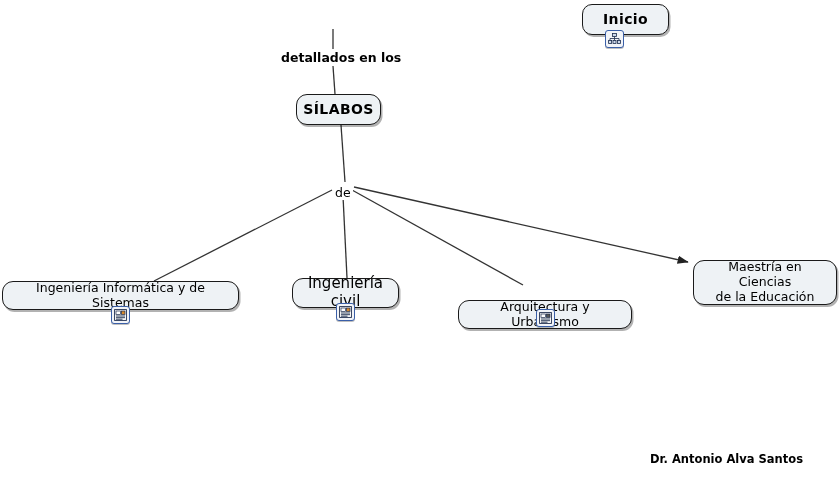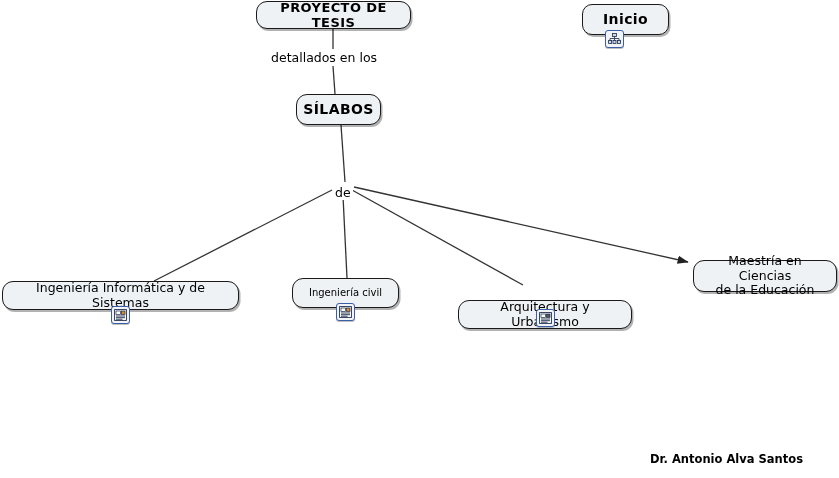--- a/index.html
+++ b/index.html
@@ -62,41 +62,40 @@
   #node-silabos {
     left: 296px; top: 94px; width: 85px; height: 31px;
     font-size: 14px;
   }
   #node-informatica {
     left: 2px; top: 281px; width: 237px; height: 29px;
     font-size: 12.5px;
   }
   #node-civil {
     left: 292px; top: 278px; width: 107px; height: 30px;
-    font-size: 10px;
-    text-align: right;
+    font-size: 15px;
   }
   #node-arquitectura {
     left: 458px; top: 300px; width: 174px; height: 29px;
     font-size: 12.5px;
   }
   #node-maestria {
-    left: 693px; top: 260px; width: 144px; height: 32px;
+    left: 693px; top: 260px; width: 144px; height: 45px;
     font-size: 12.5px;
   }
   
   .edge-label {
     position: absolute;
     font-size: 12.5px;
     color: #000000;
     background: #ffffff;
     padding: 0 2px;
     white-space: nowrap;
   }
-  #label-detallados { left: 269px; top: 50px; }
+  #label-detallados { left: 279px; top: 50px; font-weight: bold; }
   #label-de { left: 333px; top: 185px; }
   
   .node-icon {
     position: absolute;
     width: 19px;
     height: 18px;
     box-sizing: border-box;
     border: 1.5px solid #3a5fa8;
     border-radius: 3px;
     background: #f2f4f8;
@@ -138,23 +137,20 @@
     <line x1="333" y1="66" x2="335" y2="94" stroke="#333333" stroke-width="1.3"></line>
 
     <line x1="341" y1="125" x2="345" y2="182" stroke="#333333" stroke-width="1.3"></line>
 
     <line x1="332" y1="190" x2="154" y2="281" stroke="#333333" stroke-width="1.3"></line>
     <line x1="343" y1="196" x2="347" y2="278" stroke="#333333" stroke-width="1.3"></line>
     <line x1="352" y1="190" x2="523" y2="285" stroke="#333333" stroke-width="1.3"></line>
     <line x1="354" y1="187" x2="688" y2="262" stroke="#333333" stroke-width="1.3" marker-end="url(#arrow)"></line>
   </svg>
 
-  <div class="node bold" id="node-proyecto">
-    <span class="node-label">PROYECTO DE TESIS</span>
-  </div>
 
   <div class="node bold" id="node-inicio">
     <span class="node-label">Inicio</span>
   </div>
 
   <div class="node" id="node-informatica">
     <span class="node-label">Ingeniería Informática y de Sistemas</span>
   </div>
 
   <div class="node bold" id="node-silabos">

